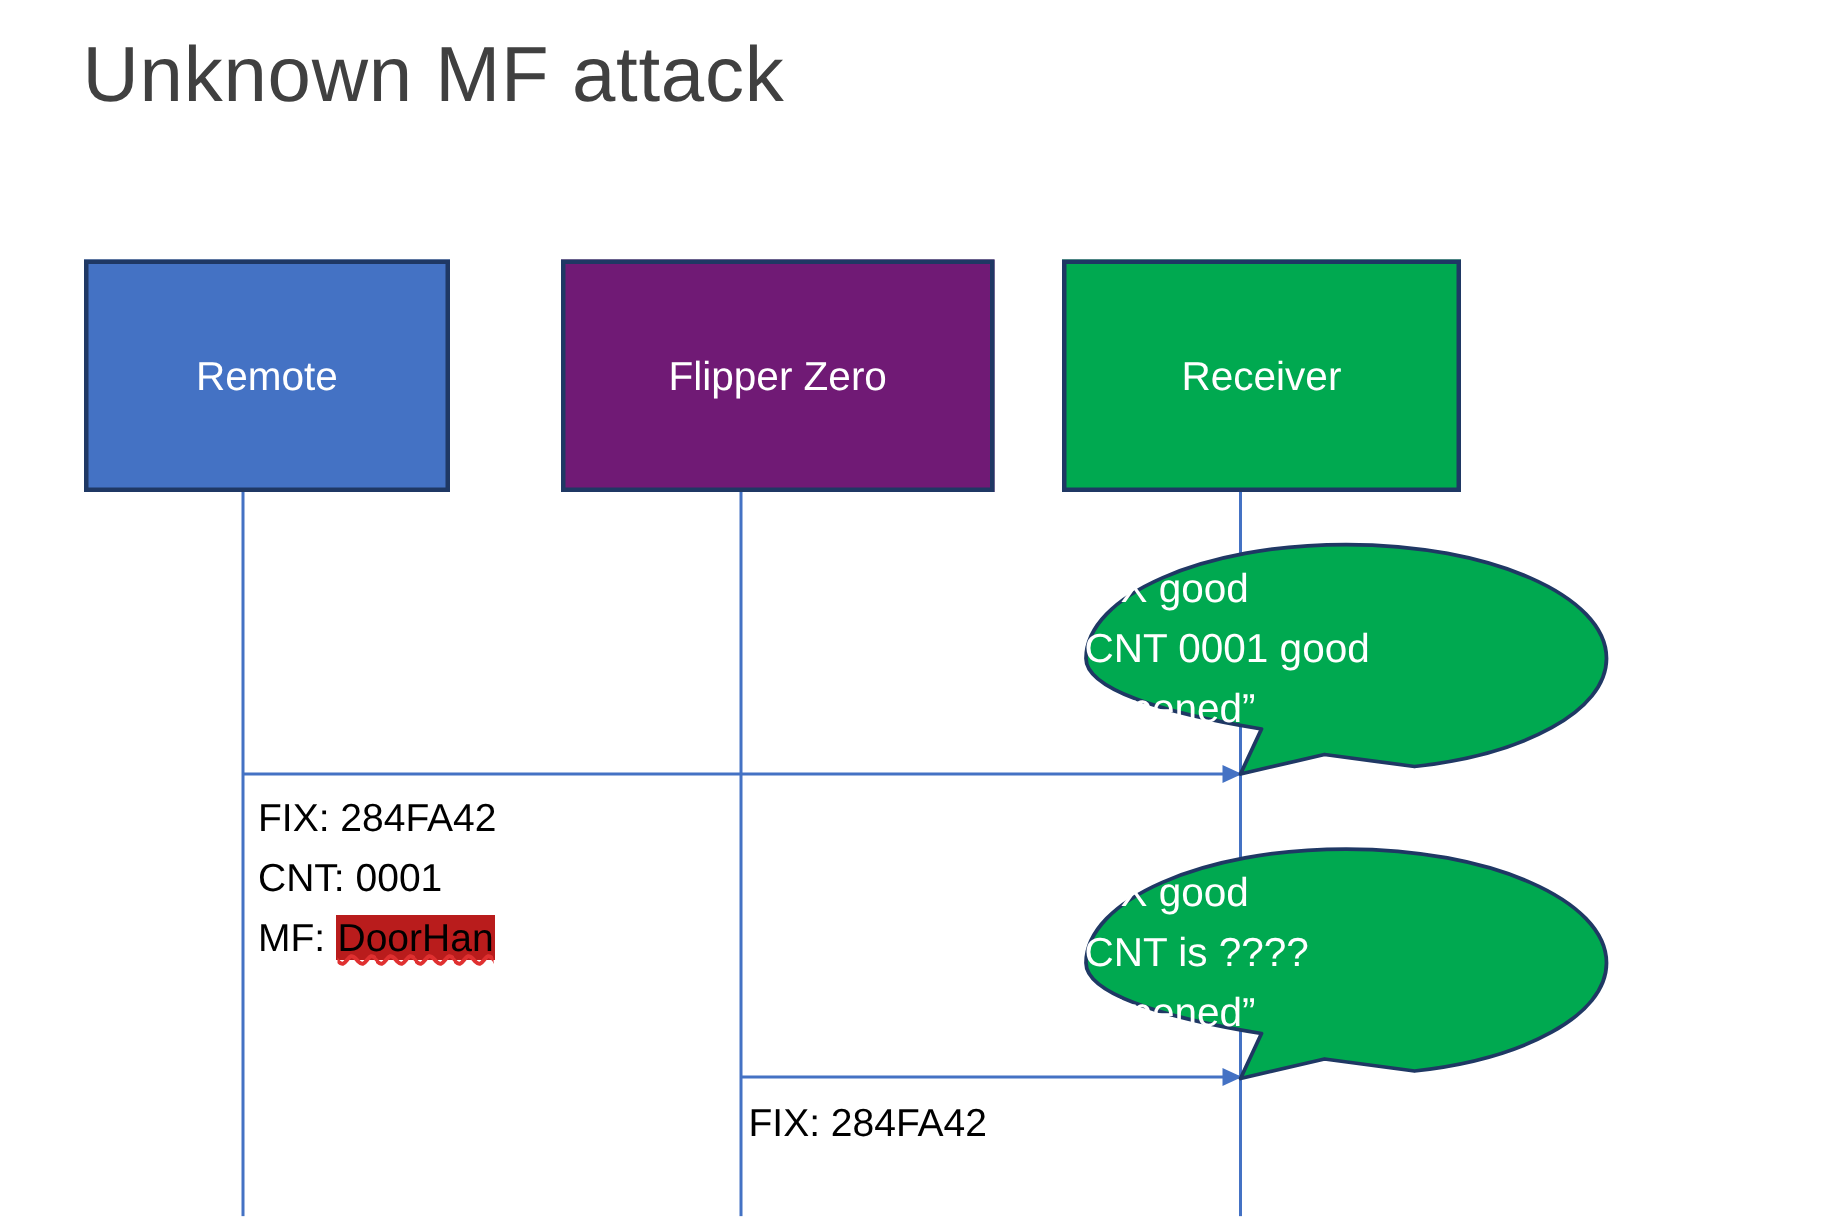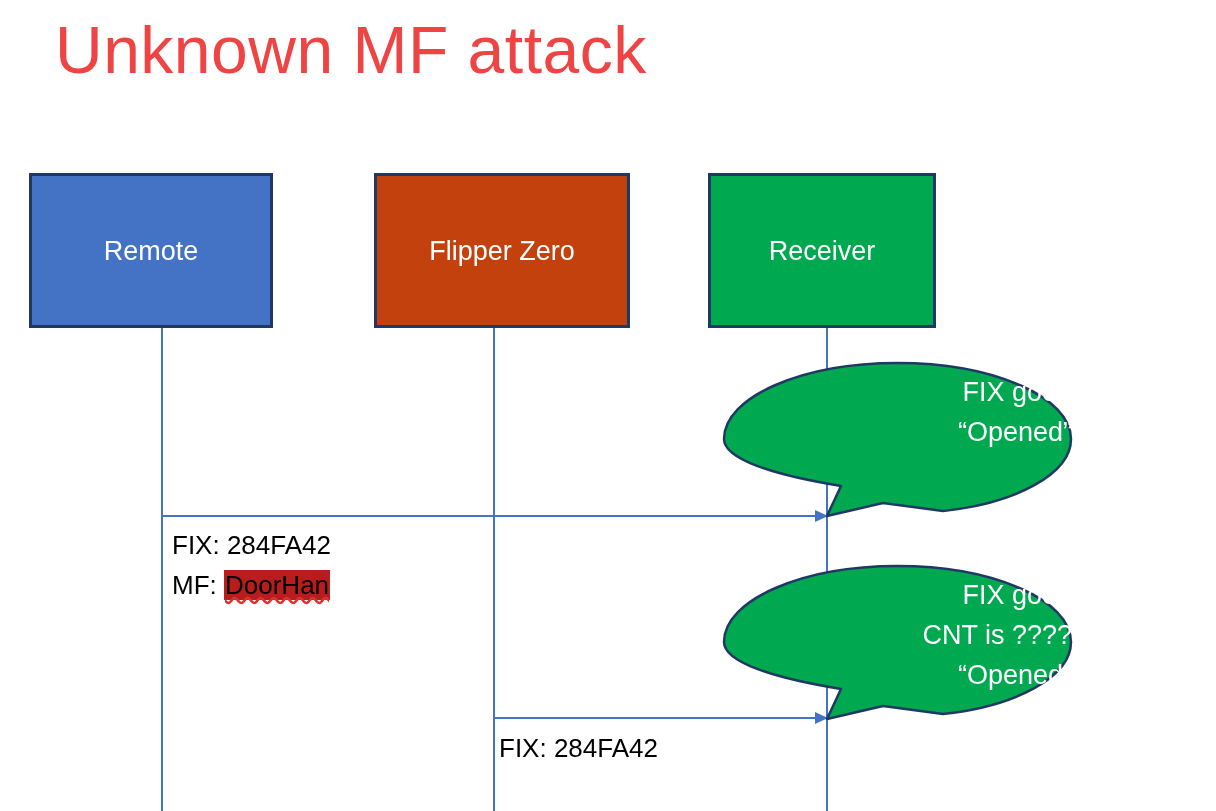--- a/index.html
+++ b/index.html
@@ -18,48 +18,48 @@
     height: 811px;
     overflow: hidden;
     background: #ffffff;
   }
 
   
   #slide-title {
     position: absolute;
     left: 55px;
     top: 8px;
-    font-size: 66px;
+    font-size: 52px;
     line-height: 84px;
     font-weight: 400;
     font-stretch: condensed;
     letter-spacing: 0.5px;
-    color: #ef4444;
+    color: #404040;
     white-space: nowrap;
   }
 
   
   .actor-box {
     position: absolute;
     box-sizing: border-box;
     border: 3px solid #1F3864;
     display: flex;
     align-items: center;
     justify-content: center;
   }
   .actor-label {
     color: #ffffff;
     font-size: 27px;
     line-height: 32px;
     font-weight: 400;
     white-space: nowrap;
   }
-  #actor-remote   { left: 29px;  top: 173px; width: 244px; height: 155px; background: #4472C4; align-items: center; }
-  #actor-flipper  { left: 374px; top: 173px; width: 256px; height: 155px; background: #c2410c; }
-  #actor-receiver { left: 708px; top: 173px; width: 228px; height: 155px; background: #00A950; }
+  #actor-remote   { left: 56px;  top: 173px; width: 244px; height: 155px; background: #4472C4; align-items: center; }
+  #actor-flipper  { left: 374px; top: 173px; width: 289px; height: 155px; background: #701a75; }
+  #actor-receiver { left: 708px; top: 173px; width: 266px; height: 155px; background: #00A950; }
 
   
   .lifeline {
     position: absolute;
     width: 2px;
     background: #4472C4;
   }
   #lifeline-remote   { left: 161px; top: 328px; height: 483px; }
   #lifeline-flipper  { left: 493px; top: 328px; height: 483px; }
   #lifeline-receiver { left: 826px; top: 328px; height: 483px; }
@@ -114,21 +114,21 @@
     position: absolute;
     left: 0;
     top: 0;
     overflow: visible;
   }
   .bubble-text {
     position: absolute;
     left: 0;
     top: 0;
     width: 349px;
-    text-align: right;
+    text-align: left;
     color: #ffffff;
     font-size: 27px;
     line-height: 40px;
     pointer-events: none;
   }
   .bubble-line { display: block; white-space: nowrap; }
   #bubble-1 { left: 723px; top: 362px; width: 349px; height: 156px; }
   #bubble-1 .bubble-text { padding-top: 10px; }
   #bubble-2 { left: 723px; top: 565px; width: 349px; height: 156px; }
   #bubble-2 .bubble-text { padding-top: 10px; }
@@ -153,40 +153,42 @@
   <div id="lifeline-remote" class="lifeline"></div>
   <div id="lifeline-flipper" class="lifeline"></div>
   <div id="lifeline-receiver" class="lifeline"></div>
 
   <div id="arrow-1" class="msg-arrow"></div>
 
   <div id="arrow-2" class="msg-arrow"></div>
 
   <div id="msg-1" class="msg-text">
     <span class="msg-line"><span>FIX: </span><span>284FA42</span></span>
+    <span class="msg-line"><span>CNT: </span><span>0001</span></span>
     <span class="msg-line"><span>MF: </span><span class="hl sp">DoorHan</span></span>
   </div>
 
   <div id="msg-2" class="msg-text">
     <span class="msg-line"><span>FIX: </span><span>284FA42</span></span>
   </div>
 
   <div id="bubble-1" class="bubble">
     <svg width="349" height="160" viewBox="0 0 349 160">
       <path d="M 174.5 1
                C 270 1 348 35 348 77
                C 348 112 293 141 220 149
                L 160 141
                L 104 154
                L 118 124
                C 50 113 1 97 1 77
                C 1 35 79 1 174.5 1 Z" fill="#00A950" stroke="#1F3864" stroke-width="2.5" stroke-linejoin="round"></path>
     </svg>
     <div class="bubble-text">
       <span class="bubble-line">FIX good</span>
+      <span class="bubble-line">CNT 0001 good</span>
       <span class="bubble-line">“Opened”</span>
     </div>
   </div>
 
   <div id="bubble-2" class="bubble">
     <svg width="349" height="160" viewBox="0 0 349 160">
       <path d="M 174.5 1
                C 270 1 348 35 348 77
                C 348 112 293 141 220 149
                L 160 141

